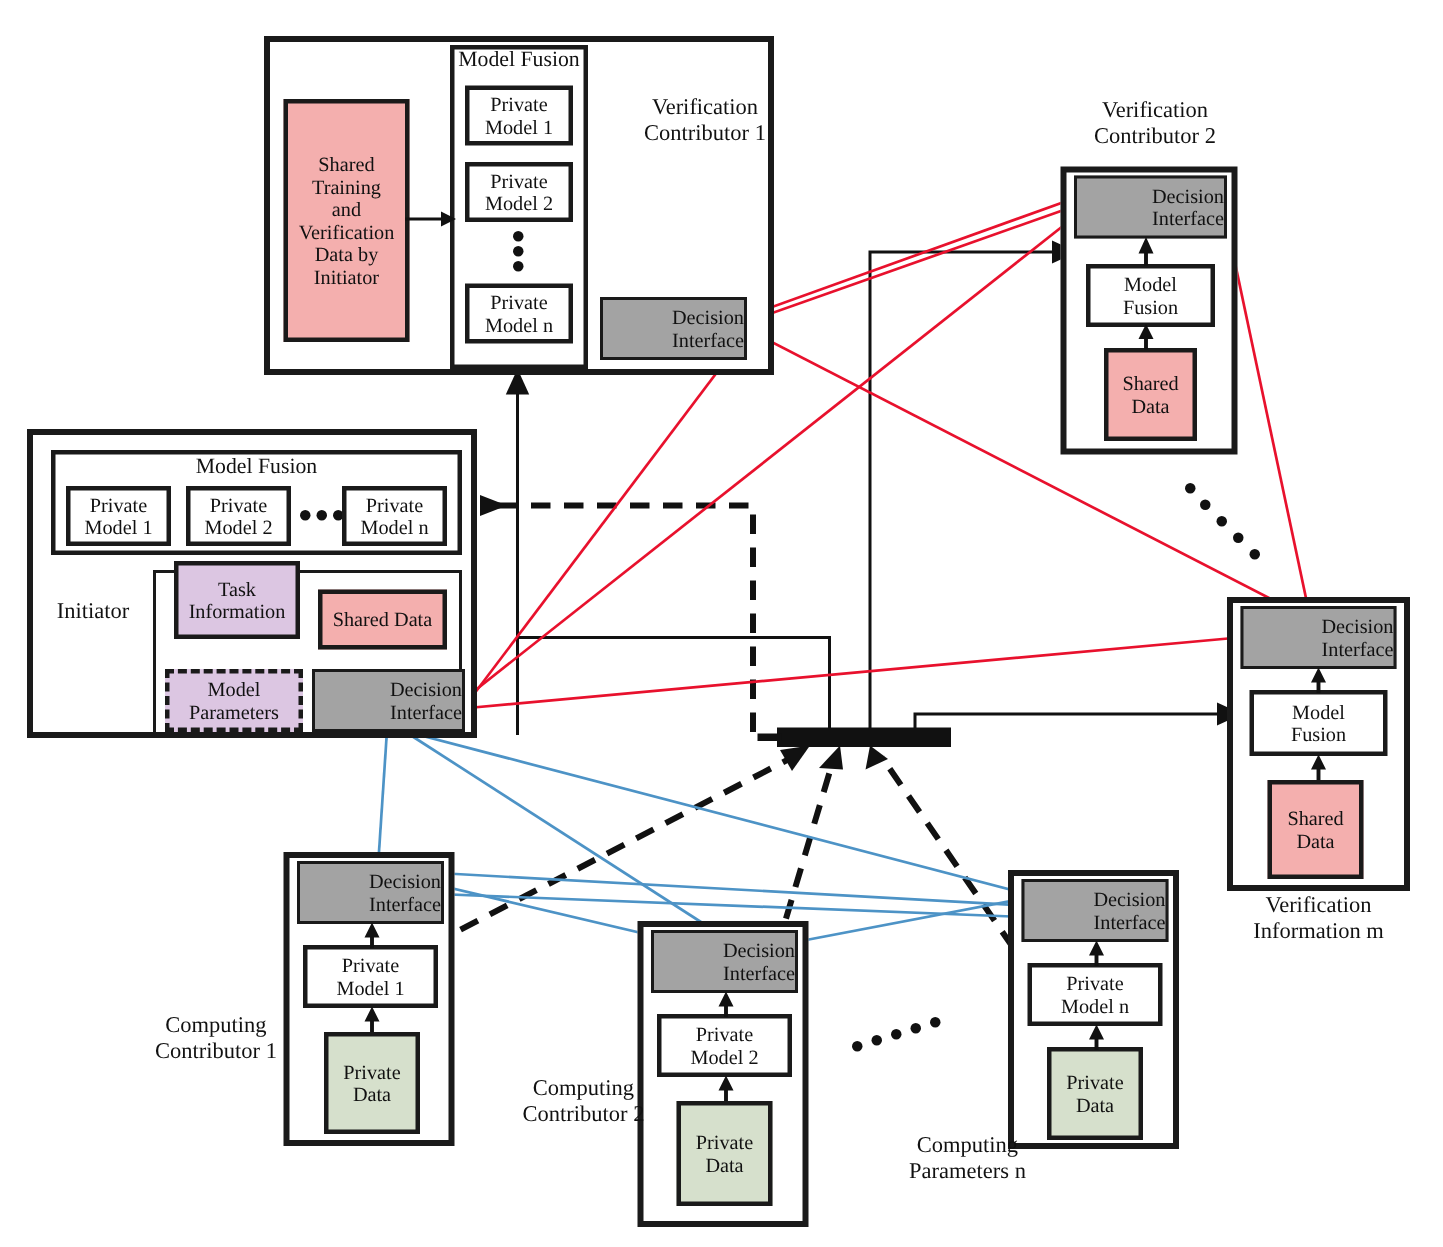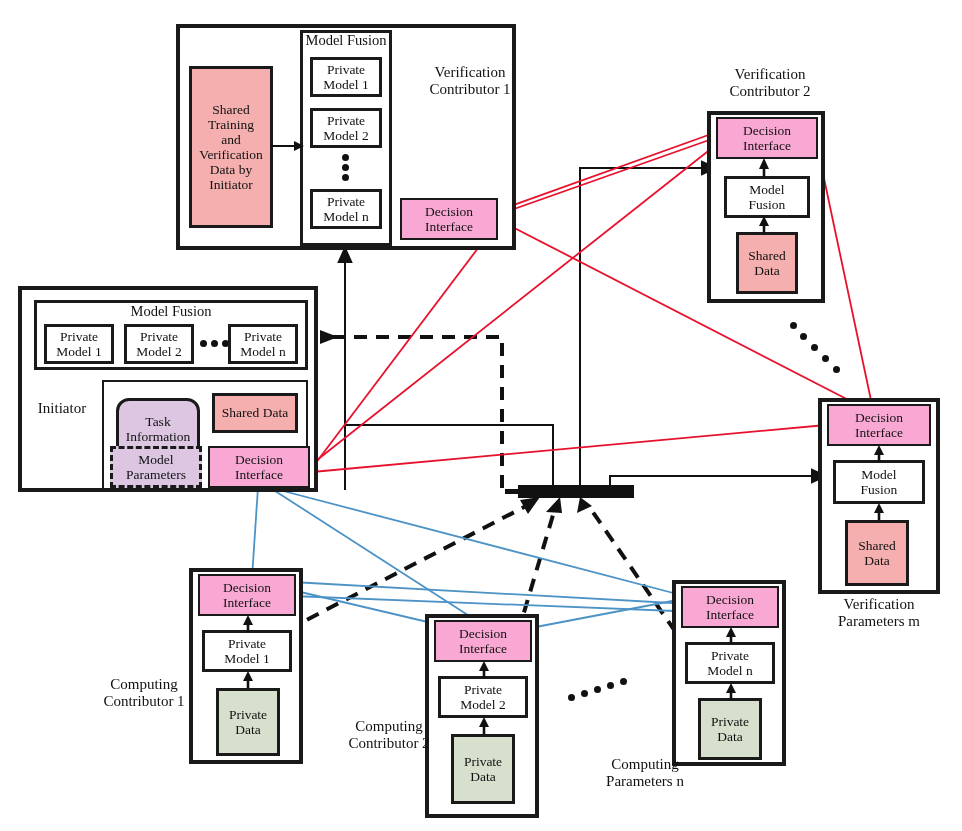--- a/index.html
+++ b/index.html
@@ -7,21 +7,21 @@
        font-family:"Liberation Serif","DejaVu Serif",serif;color:#111;}
   #stage{position:absolute;left:0;top:0;width:962px;height:831px;}
   .box{position:absolute;box-sizing:border-box;background:#fff;}
   .outer{border:4px solid #1a1a1a;}
   .inner{border:3px solid #1a1a1a;}
   .thin{border:2px solid #1a1a1a;}
   .dashedb{border:3px dashed #1a1a1a;}
   .lbl{position:absolute;text-align:center;line-height:1.12;}
   .ctr{display:flex;align-items:center;justify-content:center;text-align:center;line-height:1.12;}
   .pink{background:#F4AFAE;}
-  .blue{background:#f9a8d4;}
+  .blue{background:#a3a3a3;justify-content:flex-end;}
   .green{background:#D6E0CC;}
   .purple{background:#DCC6E2;}
   .f13{font-size:13.5px;}
   .f14{font-size:14.5px;}
   .f15{font-size:15px;}
   svg#wires{position:absolute;left:0;top:0;width:962px;height:831px;pointer-events:none;}
   .dots{position:absolute;}
   .dots i{position:absolute;width:7px;height:7px;border-radius:50%;background:#111;display:block;}
 </style>
 </head>
@@ -180,21 +180,21 @@
   <svg style="position:absolute;left:872px;top:445px;width:14px;height:18px;">
     <path d="M7,17 L7,8" stroke="#111" stroke-width="2.6" fill="none"></path>
       <path d="M7,0 L2,10 L12,10 z" fill="#111"></path>
   </svg>
   <svg style="position:absolute;left:872px;top:503px;width:14px;height:18px;">
     <path d="M7,17 L7,8" stroke="#111" stroke-width="2.6" fill="none"></path>
       <path d="M7,0 L2,10 L12,10 z" fill="#111"></path>
   </svg>
   <div class="lbl f15" style="left:808px;top:596px;width:142px;">
     <span>Verification</span><br>
-    <span>Parameters m</span>
+    <span>Information m</span>
   </div>
 
   <div class="box outer" style="left:18px;top:286px;width:300px;height:206px;"></div>
   <div class="lbl f15" style="left:24px;top:400px;width:76px;">Initiator</div>
 
   <div class="box inner" style="left:34px;top:300px;width:274px;height:70px;"></div>
   <div class="lbl f14" style="left:96px;top:303px;width:150px;">Model Fusion</div>
   <div class="box inner ctr f13" style="left:44px;top:324px;width:70px;height:40px;">
     <span style="white-space:pre-line;">Private
 Model 1</span>
@@ -207,21 +207,21 @@
     <i style="left:0;top:0;"></i>
       <i style="left:11px;top:0;"></i>
       <i style="left:22px;top:0;"></i>
   </div>
   <div class="box inner ctr f13" style="left:228px;top:324px;width:70px;height:40px;">
     <span style="white-space:pre-line;">Private
 Model n</span>
   </div>
 
   <div class="box thin" style="left:102px;top:380px;width:206px;height:110px;"></div>
-  <div class="box inner purple ctr f13" style="left:116px;top:398px;width:84px;height:62px;border-radius:13px;">
+  <div class="box inner purple ctr f13" style="left:116px;top:374px;width:84px;height:52px;">
     <span style="white-space:pre-line;">Task
 Information</span>
   </div>
   <div class="box inner pink ctr f13" style="left:212px;top:393px;width:86px;height:40px;">
     <span>Shared Data</span>
   </div>
   <div class="box dashedb purple ctr f13" style="left:110px;top:446px;width:92px;height:42px;">
     <span style="white-space:pre-line;">Model
 Parameters</span>
   </div>

